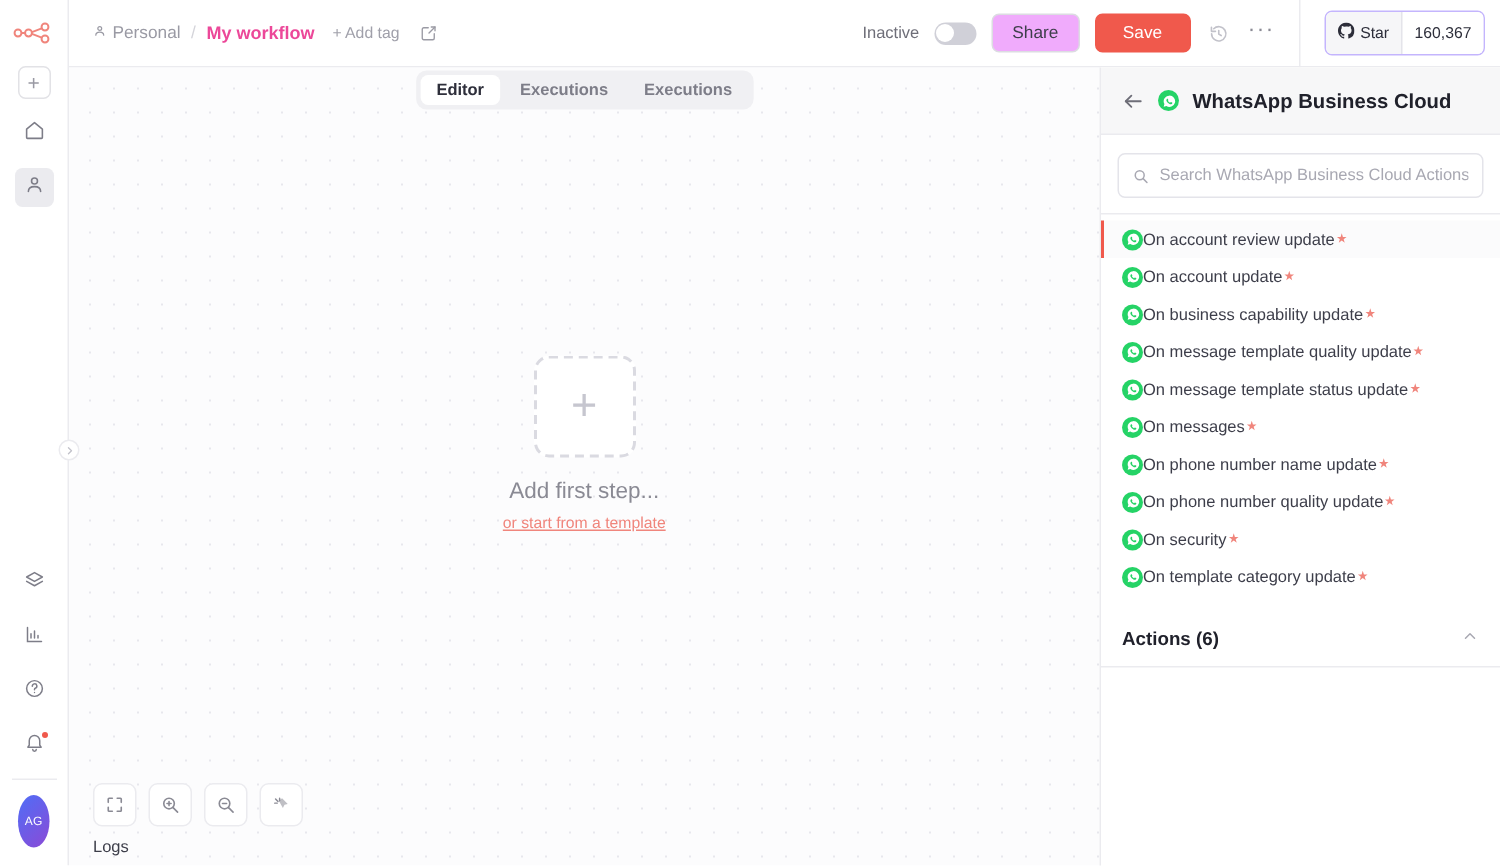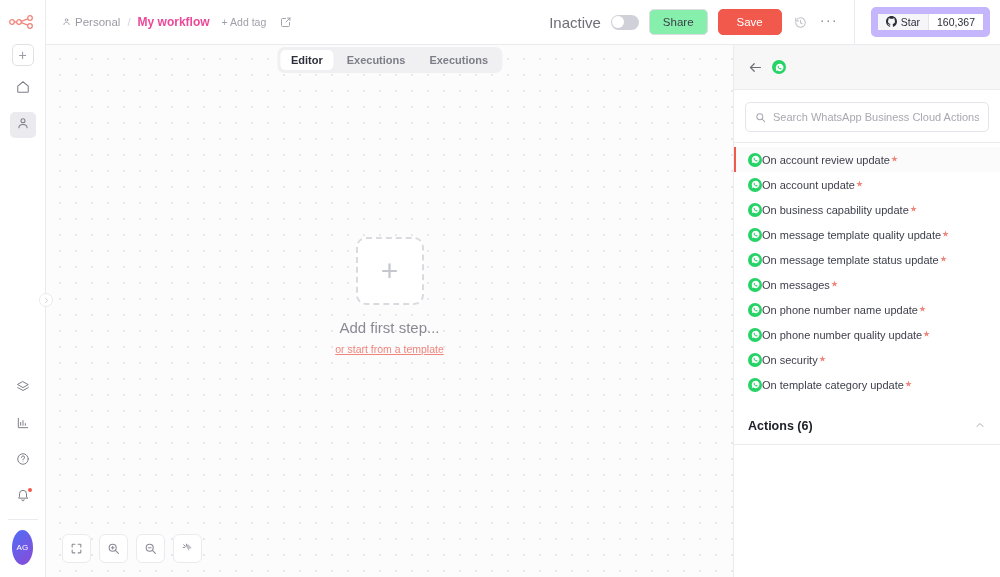--- a/index.html
+++ b/index.html
@@ -50,39 +50,39 @@
     border-bottom: 1px solid #ebebef;
     display: flex; align-items: center; padding: 0 10px 0 16px;
   }
   .crumb { display: flex; align-items: center; gap: 5px; font-size: 11.5px; }
   .crumb-personal { color: #9a9aa4; display: flex; align-items: center; gap: 4px; }
   .crumb-sep { color: #d4d4da; margin: 0 2px; }
   .crumb-name { color: #ec4899; font-weight: bold; font-size: 12px; }
   .add-tag { color: #a0a0aa; font-size: 10.5px; margin-left: 12px; }
   .hdr-icon { color: #9a9aa4; margin-left: 14px; display:flex; align-items:center; }
   .topbar-right { margin-left: auto; display: flex; align-items: center; gap: 10px; }
-  .inactive-label { font-size: 15px; color: #6e6e78; }
+  .inactive-label { font-size: 11px; color: #6e6e78; }
   .toggle {
     width: 28px; height: 15px; border-radius: 8px; background: #d0d0d8;
     position: relative;
   }
   .toggle::after {
     content:''; position: absolute; left: 1.5px; top: 1.5px;
     width: 12px; height: 12px; border-radius: 50%; background: #fff;
   }
   .btn {
     font-size: 11.5px; padding: 5px 13px; border-radius: 5px; border: 1px solid #dcdce2;
-    background: #86efac; color: #3d3e4a; cursor: pointer; line-height: 1.3;
+    background: #f0abfc; color: #3d3e4a; cursor: pointer; line-height: 1.3;
   }
   .btn-primary { background: #f0594c; border-color: #f0594c; color: #fff; padding: 5px 18px; text-align: right; }
   .ico-btn { color: #c2c2ca; display:flex; align-items:center; justify-content:center; width:18px; }
   .dots { color: #8a8a94; font-size: 15px; letter-spacing: 1px; line-height: 0.6; padding-bottom:5px; }
   .gh {
     display: flex; align-items: stretch; margin-left: 6px;
-    border: 7px solid #c4b5fd; border-radius: 5px; overflow: hidden; height: 30px;
+    border: 1px solid #c4b5fd; border-radius: 5px; overflow: hidden; height: 30px;
   }
   .gh-star { display: flex; align-items: center; gap: 4px; background:#f6f6f8; padding: 0 8px; font-size: 10.5px; color:#2d2e3a; }
   .gh-count { display:flex; align-items:center; padding: 0 8px; font-size: 10.5px; color:#2d2e3a; background:#fff; border-left:1px solid #e4e4ea; }
   .topbar-divider { width:1px; height:45px; background:#ebebef; margin-left:6px; }
 
   
   .canvas-wrap { flex: 1; position: relative; display: flex; min-height: 0; }
   .canvas {
     flex: 1; position: relative; background-color: #fcfcfd;
     background-image: radial-gradient(#e7e7ed 1px, transparent 1px);
@@ -353,37 +353,39 @@
                   <path d="M8 10.5h5"></path>
               </svg>
             </div>
             <div class="tool-btn">
               <svg width="13" height="13" viewBox="0 0 24 24" fill="none" stroke="currentColor" stroke-width="1.8" stroke-linecap="round" stroke-linejoin="round">
                 <path d="M13 4l7 7-4 1-2 4-5-9z" fill="currentColor" stroke="none" opacity=".55"></path>
                 <path d="M5 5l3 3M4 10h3M10 4v3"></path>
               </svg>
             </div>
           </div>
+          <div class="logs" style="pointer-events:auto;">Logs</div>
         </div>
 
       </div>
 
       <div class="panel">
         <div class="panel-head">
           <span class="back-arrow">
             <svg width="15" height="15" viewBox="0 0 24 24" fill="none" stroke="currentColor" stroke-width="1.9" stroke-linecap="round" stroke-linejoin="round">
               <path d="M20 12H4"></path>
                 <path d="M10 6l-6 6 6 6"></path>
             </svg>
           </span>
           <span class="wa-dot">
             <svg width="9" height="9" viewBox="0 0 24 24" fill="#fff">
               <path d="M12 2a10 10 0 0 0-8.6 15l-1.3 4.6 4.8-1.3A10 10 0 1 0 12 2zm5.3 14.2c-.2.6-1.2 1.2-1.7 1.2-.5.1-1 .1-1.6-.1-.4-.1-.9-.3-1.5-.6-2.7-1.2-4.4-3.9-4.5-4-.2-.2-1.1-1.4-1.1-2.7s.7-1.9.9-2.2c.2-.2.5-.3.7-.3h.5c.2 0 .4 0 .6.4l.8 2c.1.2 0 .4-.1.5l-.3.4c-.1.1-.3.3-.1.6.2.3.7 1.2 1.6 1.9 1.1.9 1.5 1.1 1.8 1.2.2.1.4.1.5-.1l.7-.8c.2-.2.4-.2.6-.1l1.9.9c.2.1.4.2.4.3.1.2.1.6-.1 1z"></path>
             </svg>
           </span>
+          <span class="panel-title">WhatsApp Business Cloud</span>
         </div>
 
         <div class="search-wrap">
           <div class="search">
             <span style="color:#a8a8b2;display:flex;">
               <svg width="11" height="11" viewBox="0 0 24 24" fill="none" stroke="currentColor" stroke-width="2.2" stroke-linecap="round">
                 <circle cx="10.5" cy="10.5" r="6.5"></circle>
                   <path d="M15.5 15.5L21 21"></path>
               </svg>
             </span>

